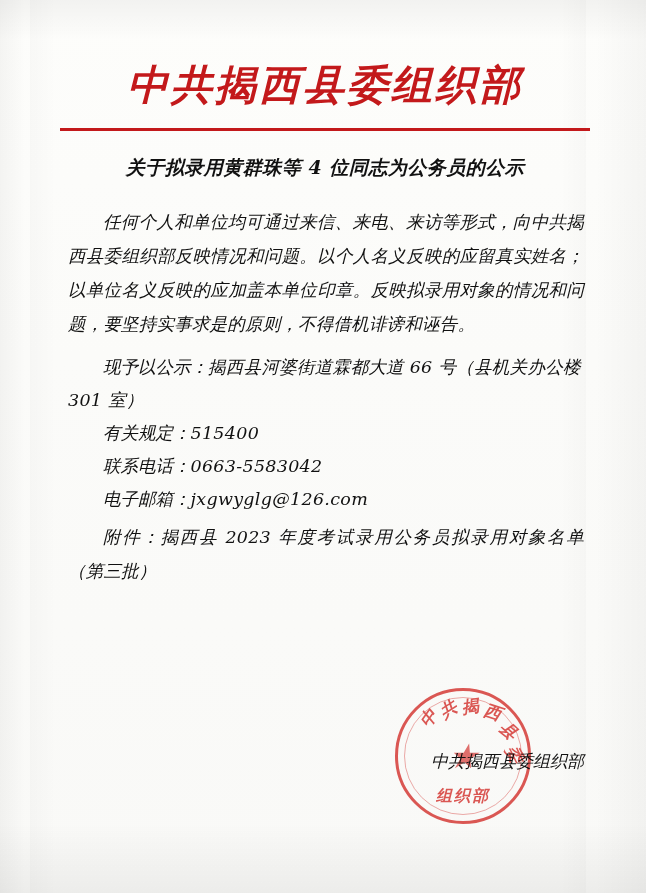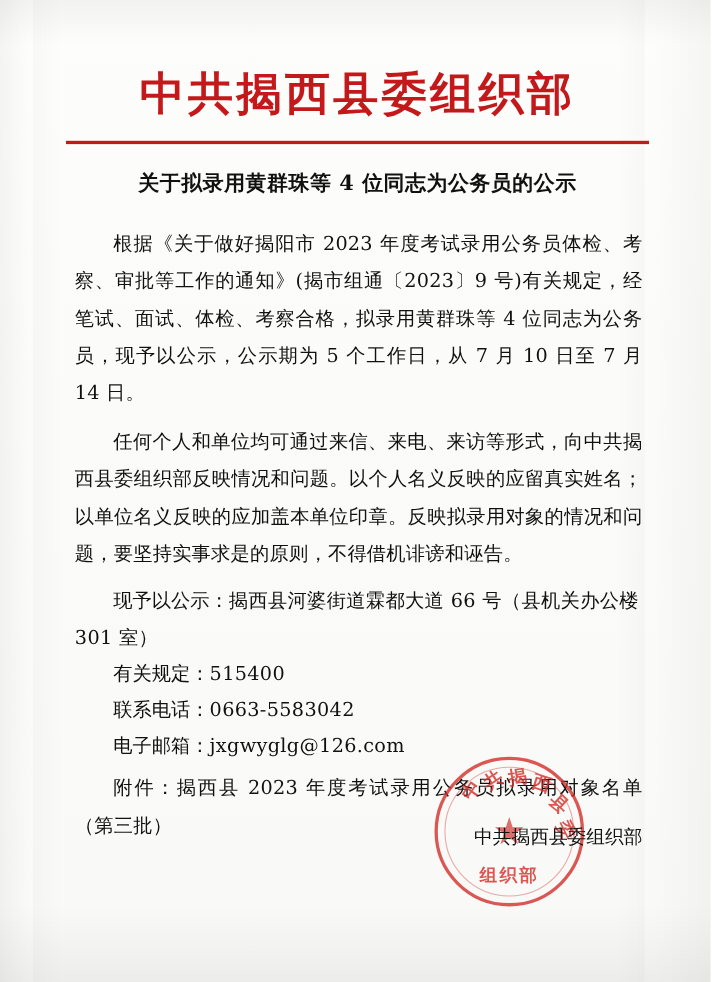--- a/index.html
+++ b/index.html
@@ -15,20 +15,21 @@
   }
   .page {
     position: relative;
     width: 646px;
     height: 893px;
     background:
       linear-gradient(90deg, rgba(0,0,0,0.035) 0%, rgba(0,0,0,0.0) 4%, rgba(0,0,0,0.0) 92%, rgba(0,0,0,0.03) 100%),
       linear-gradient(180deg, #fdfdfb 0%, #fbfbf9 40%, #f9f9f7 100%);
     box-sizing: border-box;
     overflow: hidden;
+    font-style: italic;
   }
   
   .paper-band {
     position: absolute;
     top: 0;
     bottom: 0;
     width: 26px;
     background: linear-gradient(90deg, rgba(0,0,0,0.018), rgba(0,0,0,0.0));
     pointer-events: none;
   }
@@ -183,21 +184,20 @@
   <div class="paper-band b1"></div>
   <div class="paper-band b2"></div>
 
   <div class="org-title">中共揭西县委组织部</div>
 
   <div class="red-rule"></div>
 
   <div class="doc-title">关于拟录用黄群珠等 4 位同志为公务员的公示</div>
 
   <div class="body-area">
-    <p class="para indent">根据《关于做好揭阳市 2023 年度考试录用公务员体检、考察、审批等工作的通知》(揭市组通〔2023〕9 号)有关规定，经笔试、面试、体检、考察合格，拟录用黄群珠等 4 位同志为公务员，现予以公示，公示期为 5 个工作日，从 7 月 10 日至 7 月 14 日。</p>
     <p class="para indent">任何个人和单位均可通过来信、来电、来访等形式，向中共揭西县委组织部反映情况和问题。以个人名义反映的应留真实姓名；以单位名义反映的应加盖本单位印章。反映拟录用对象的情况和问题，要坚持实事求是的原则，不得借机诽谤和诬告。</p>
 
     <p class="contact-line">
       <span>现予以公示：</span><span class="value">揭西县河婆街道霖都大道 66 号（县机关办公楼 301 室）</span>
     </p>
     <p class="contact-line">
       <span>有关规定：</span><span class="value">515400</span>
     </p>
     <p class="contact-line">
       <span>联系电话：</span><span class="value">0663-5583042</span>

